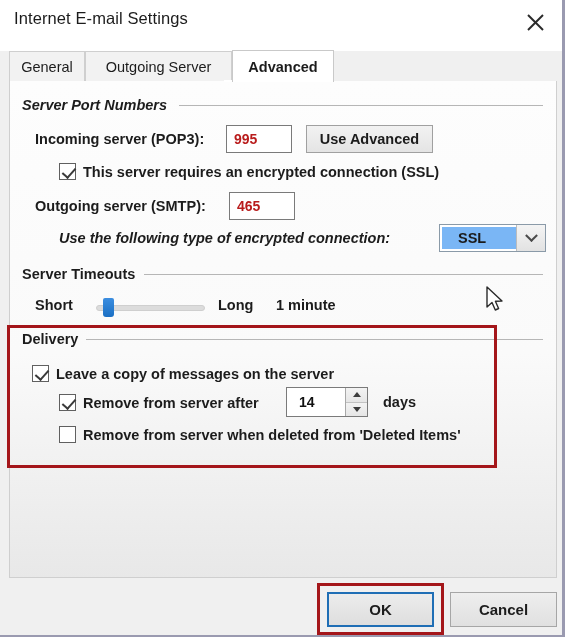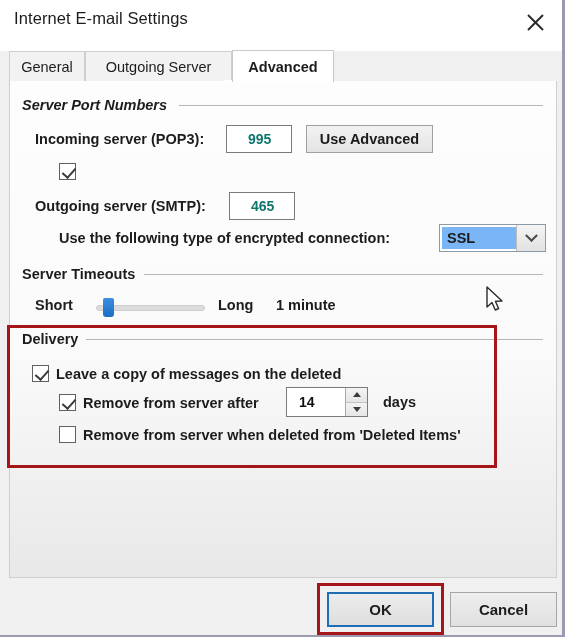--- a/index.html
+++ b/index.html
@@ -118,23 +118,23 @@
     white-space: nowrap;
     font-weight: bold;
   }
 
   
   .textbox {
     position: absolute;
     background: #ffffff;
     border: 1px solid #7a7a7a;
     font-size: 14px;
-    color: #0f766e;
+    color: #b91c1c;
     display: flex; align-items: center;
-    padding-left: 21px;
+    padding-left: 7px;
     font-weight: bold;
     cursor: text;
     text-align: center;
   }
 
   
   .pushbtn {
     position: absolute;
     background: linear-gradient(180deg,#f2f2f2 0%,#e4e4e4 100%);
     border: 1px solid #a0a0a0;
@@ -179,21 +179,21 @@
     background: #ffffff;
     border: 1px solid #8a9aa8;
     display: flex;
     cursor: pointer;
   }
   .combo-field {
     flex: 1;
     background: #7ab6f5;
     margin: 2px 0 2px 2px;
     display: flex; align-items: center;
-    padding-left: 5px;
+    padding-left: 16px;
     font-size: 14.5px;
     color: #1a1a1a;
     font-weight: bold;
     overflow: hidden;
   }
   .combo-arrow {
     width: 29px;
     background: linear-gradient(180deg,#f4f4f4 0%,#e2e2e2 100%);
     border-left: 1px solid #bcbcbc;
     display: flex; align-items: center; justify-content: center;
@@ -330,26 +330,27 @@
 
     <div class="group-label" style="left:12px; top:16px;font-style:italic;">Server Port Numbers</div>
     <div class="group-rule" style="left:169px; top:24px; width:364px;"></div>
 
     <div class="lbl" style="left:25px; top:50px;">Incoming server (POP3):</div>
     <div class="textbox" style="left:216px; top:44px; width:66px; height:28px;">995</div>
     <div class="pushbtn" style="left:296px; top:44px; width:127px; height:28px;">Use Advanced</div>
 
     <div class="cbrow" style="left:49px; top:82px;">
       <span class="cbox checked"></span>
+      <span class="cblabel">This server requires an encrypted connection (SSL)</span>
     </div>
 
     <div class="lbl" style="left:25px; top:117px;">Outgoing server (SMTP):</div>
     <div class="textbox" style="left:219px; top:111px; width:66px; height:28px;">465</div>
 
-    <div class="lbl" style="left:49px; top:149px;">Use the following type of encrypted connection:</div>
+    <div class="lbl" style="left:49px; top:149px;font-style:italic;">Use the following type of encrypted connection:</div>
     <div class="combo" style="left:429px; top:143px; width:107px; height:28px;">
       <span class="combo-field" style="background: rgb(122, 182, 245);">SSL</span>
       <span class="combo-arrow">
           <span></span>
         </span>
     </div>
 
     <div class="group-label" style="left:12px; top:185px;">Server Timeouts</div>
     <div class="group-rule" style="left:134px; top:193px; width:399px;"></div>
 
@@ -357,21 +358,21 @@
     <div class="slider-track" style="left:86px; top:224px; width:109px;"></div>
     <div class="slider-thumb" id="slider-thumb" style="top: 217px; left: 92.86px;"></div>
     <div class="lbl" style="left:208px; top:216px;">Long</div>
     <div class="lbl" style="left:266px; top:216px;">1 minute</div>
 
     <div class="group-label" style="left:12px; top:250px;">Delivery</div>
     <div class="group-rule" style="left:76px; top:258px; width:457px;"></div>
 
     <div class="cbrow" style="left:22px; top:284px;">
       <span class="cbox checked"></span>
-      <span class="cblabel">Leave a copy of messages on the deleted</span>
+      <span class="cblabel">Leave a copy of messages on the server</span>
     </div>
 
     <div class="cbrow" style="left:49px; top:313px;">
       <span class="cbox checked"></span>
       <span class="cblabel">Remove from server after</span>
     </div>
     <div class="spinner" style="left:276px; top:306px; width:82px; height:30px;">
       <span class="spinner-val">14</span>
       <span class="spinner-btns">
         <span class="spin-up">

